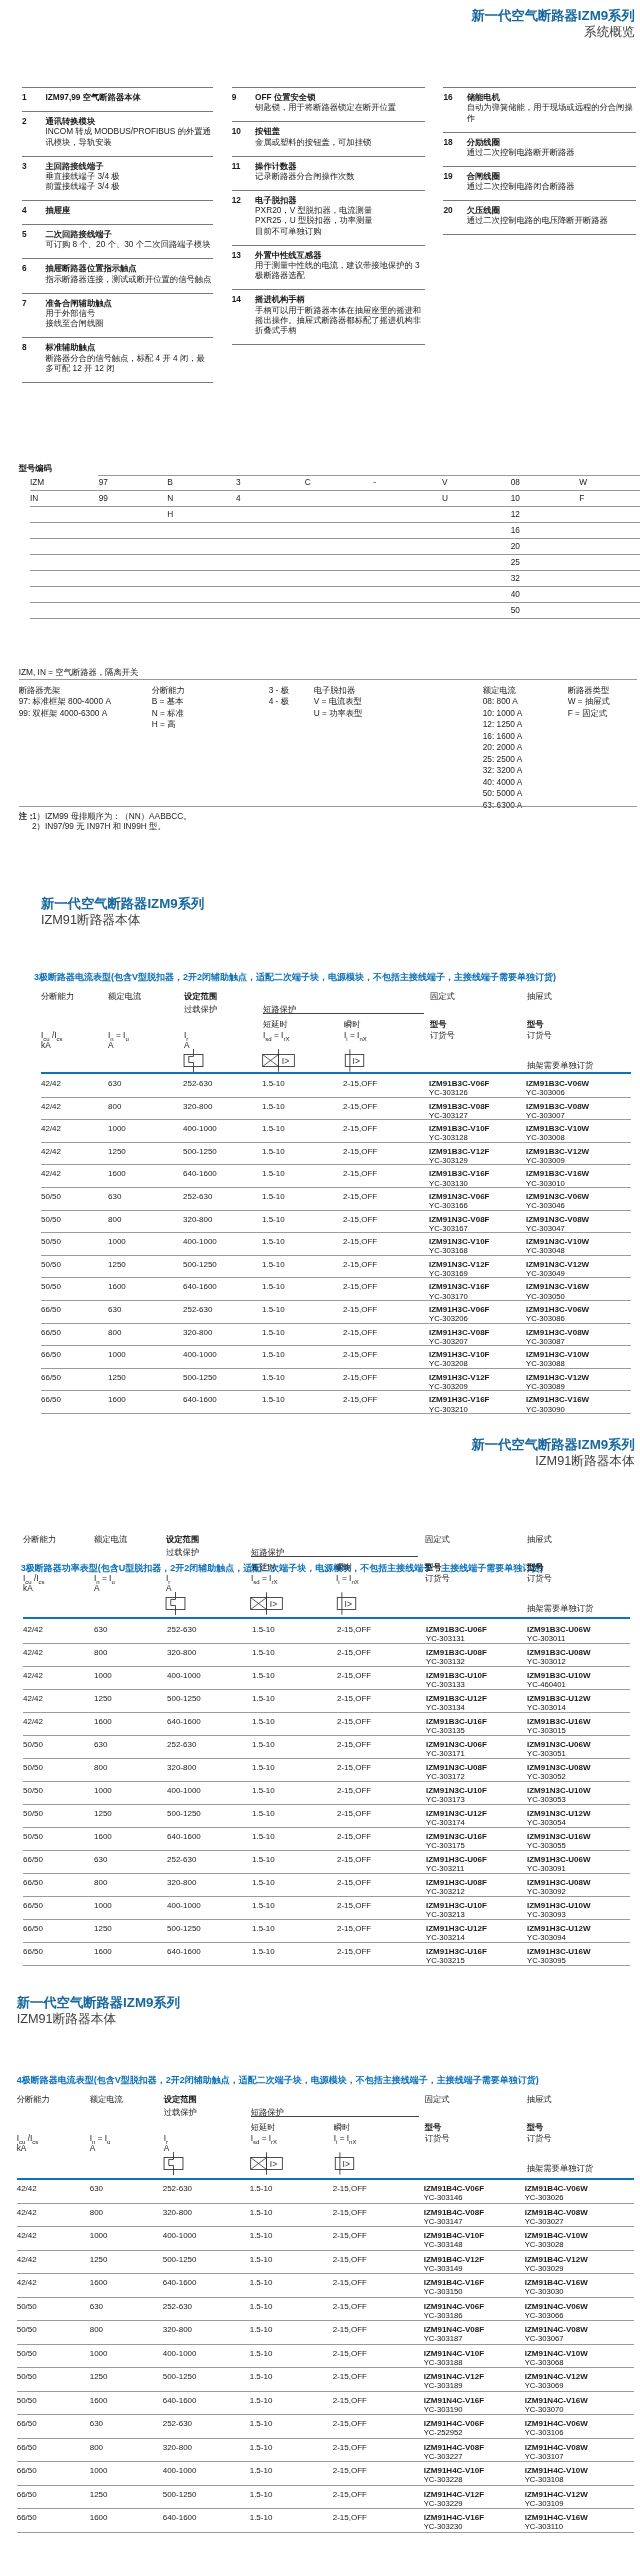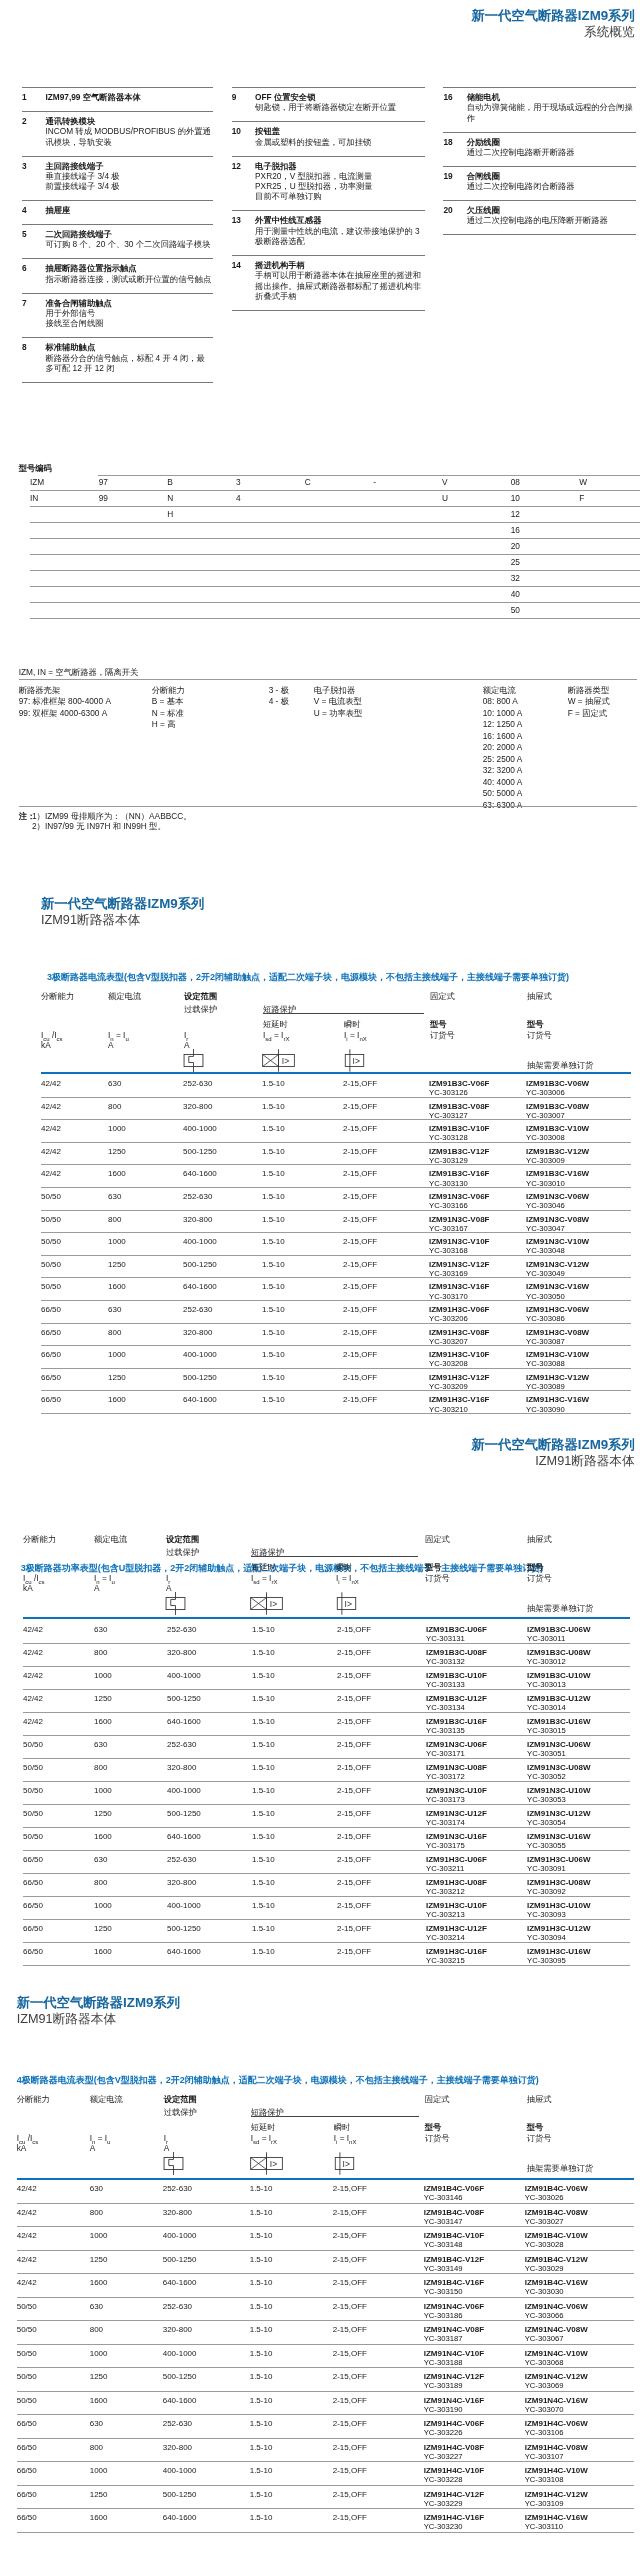--- a/index.html
+++ b/index.html
@@ -40,21 +40,21 @@
   .lline{line-height:11.5px;white-space:nowrap}
   #legend-bottom{top:806px;left:18.7px;width:618px;border-top:0.7px solid #999;height:0}
 
   
   #notes{top:811px;left:18.7px}
   .nrow{display:flex;line-height:10.3px}
   .nlabel{width:13.3px;flex:none;font-weight:bold}
 
   
   .ttitle{color:#0e72b8;font-weight:bold;font-size:9px;white-space:nowrap}
-  #t1-title{top:971px;left:47px}
+  #t1-title{top:971px;left:34px}
   #t2-title{top:1562px;left:20.7px}
   #t3-title{top:2074px;left:16.7px}
 
   
   .phead{border-bottom:2px solid #0d72be}
   #t1-head{top:991px;left:41px;width:590px;height:81px}
   #t2-head{top:1534px;left:23px;width:607px;height:83px}
   #t3-head{top:2094px;left:16.7px;width:617px;height:84px}
   .v1{--c2:67px;--c3:143px;--c4:222px;--c5:303px;--c6:389px;--c7:486px;--ul:161px}
   .v2{--c2:71px;--c3:143px;--c4:228px;--c5:313px;--c6:402px;--c7:504px;--ul:167px}
@@ -170,20 +170,28 @@
               
             <div class="pline b">OFF 位置安全锁</div><div class="pline r">钥匙锁，用于将断路器锁定在断开位置</div></span>
           </span>
         </div>
         <div class="pitem">
           <span class="pnum">10</span>
           <span class="pbody">
             <span>
               
             <div class="pline b">按钮盖</div><div class="pline r">金属或塑料的按钮盖，可加挂锁</div></span>
+          </span>
+        </div>
+        <div class="pitem">
+          <span class="pnum">11</span>
+          <span class="pbody">
+            <span>
+              
+            <div class="pline b">操作计数器</div><div class="pline r">记录断路器分合闸操作次数</div></span>
           </span>
         </div>
         <div class="pitem">
           <span class="pnum">12</span>
           <span class="pbody">
             <span>
               
             <div class="pline b">电子脱扣器</div><div class="pline r">PXR20，V 型脱扣器，电流测量</div><div class="pline r">PXR25，U 型脱扣器，功率测量</div><div class="pline r">目前不可单独订购</div></span>
           </span>
         </div>
@@ -785,21 +793,21 @@
       <span class="pcell">1000</span>
       <span class="pcell">400-1000</span>
       <span class="pcell">1.5-10</span>
       <span class="pcell">2-15,OFF</span>
       <span class="pcell">
         <div class="pm">IZM91B3C-U10F</div>
         <div class="po">YC-303133</div>
       </span>
       <span class="pcell">
         <div class="pm">IZM91B3C-U10W</div>
-        <div class="po">YC-303013</div>
+        <div class="po">YC-460401</div>
       </span>
     </div>
     <div class="prow">
       <span class="pcell">42/42</span>
       <span class="pcell">1250</span>
       <span class="pcell">500-1250</span>
       <span class="pcell">1.5-10</span>
       <span class="pcell">2-15,OFF</span>
       <span class="pcell">
         <div class="pm">IZM91B3C-U12F</div>
@@ -1183,21 +1191,21 @@
       </span>
     </div>
     <div class="prow">
       <span class="pcell">66/50</span>
       <span class="pcell">630</span>
       <span class="pcell">252-630</span>
       <span class="pcell">1.5-10</span>
       <span class="pcell">2-15,OFF</span>
       <span class="pcell">
         <div class="pm">IZM91H4C-V06F</div>
-        <div class="po">YC-303226</div>
+        <div class="po">YC-252952</div>
       </span>
       <span class="pcell">
         <div class="pm">IZM91H4C-V06W</div>
         <div class="po">YC-303106</div>
       </span>
     </div>
     <div class="prow">
       <span class="pcell">66/50</span>
       <span class="pcell">800</span>
       <span class="pcell">320-800</span>

